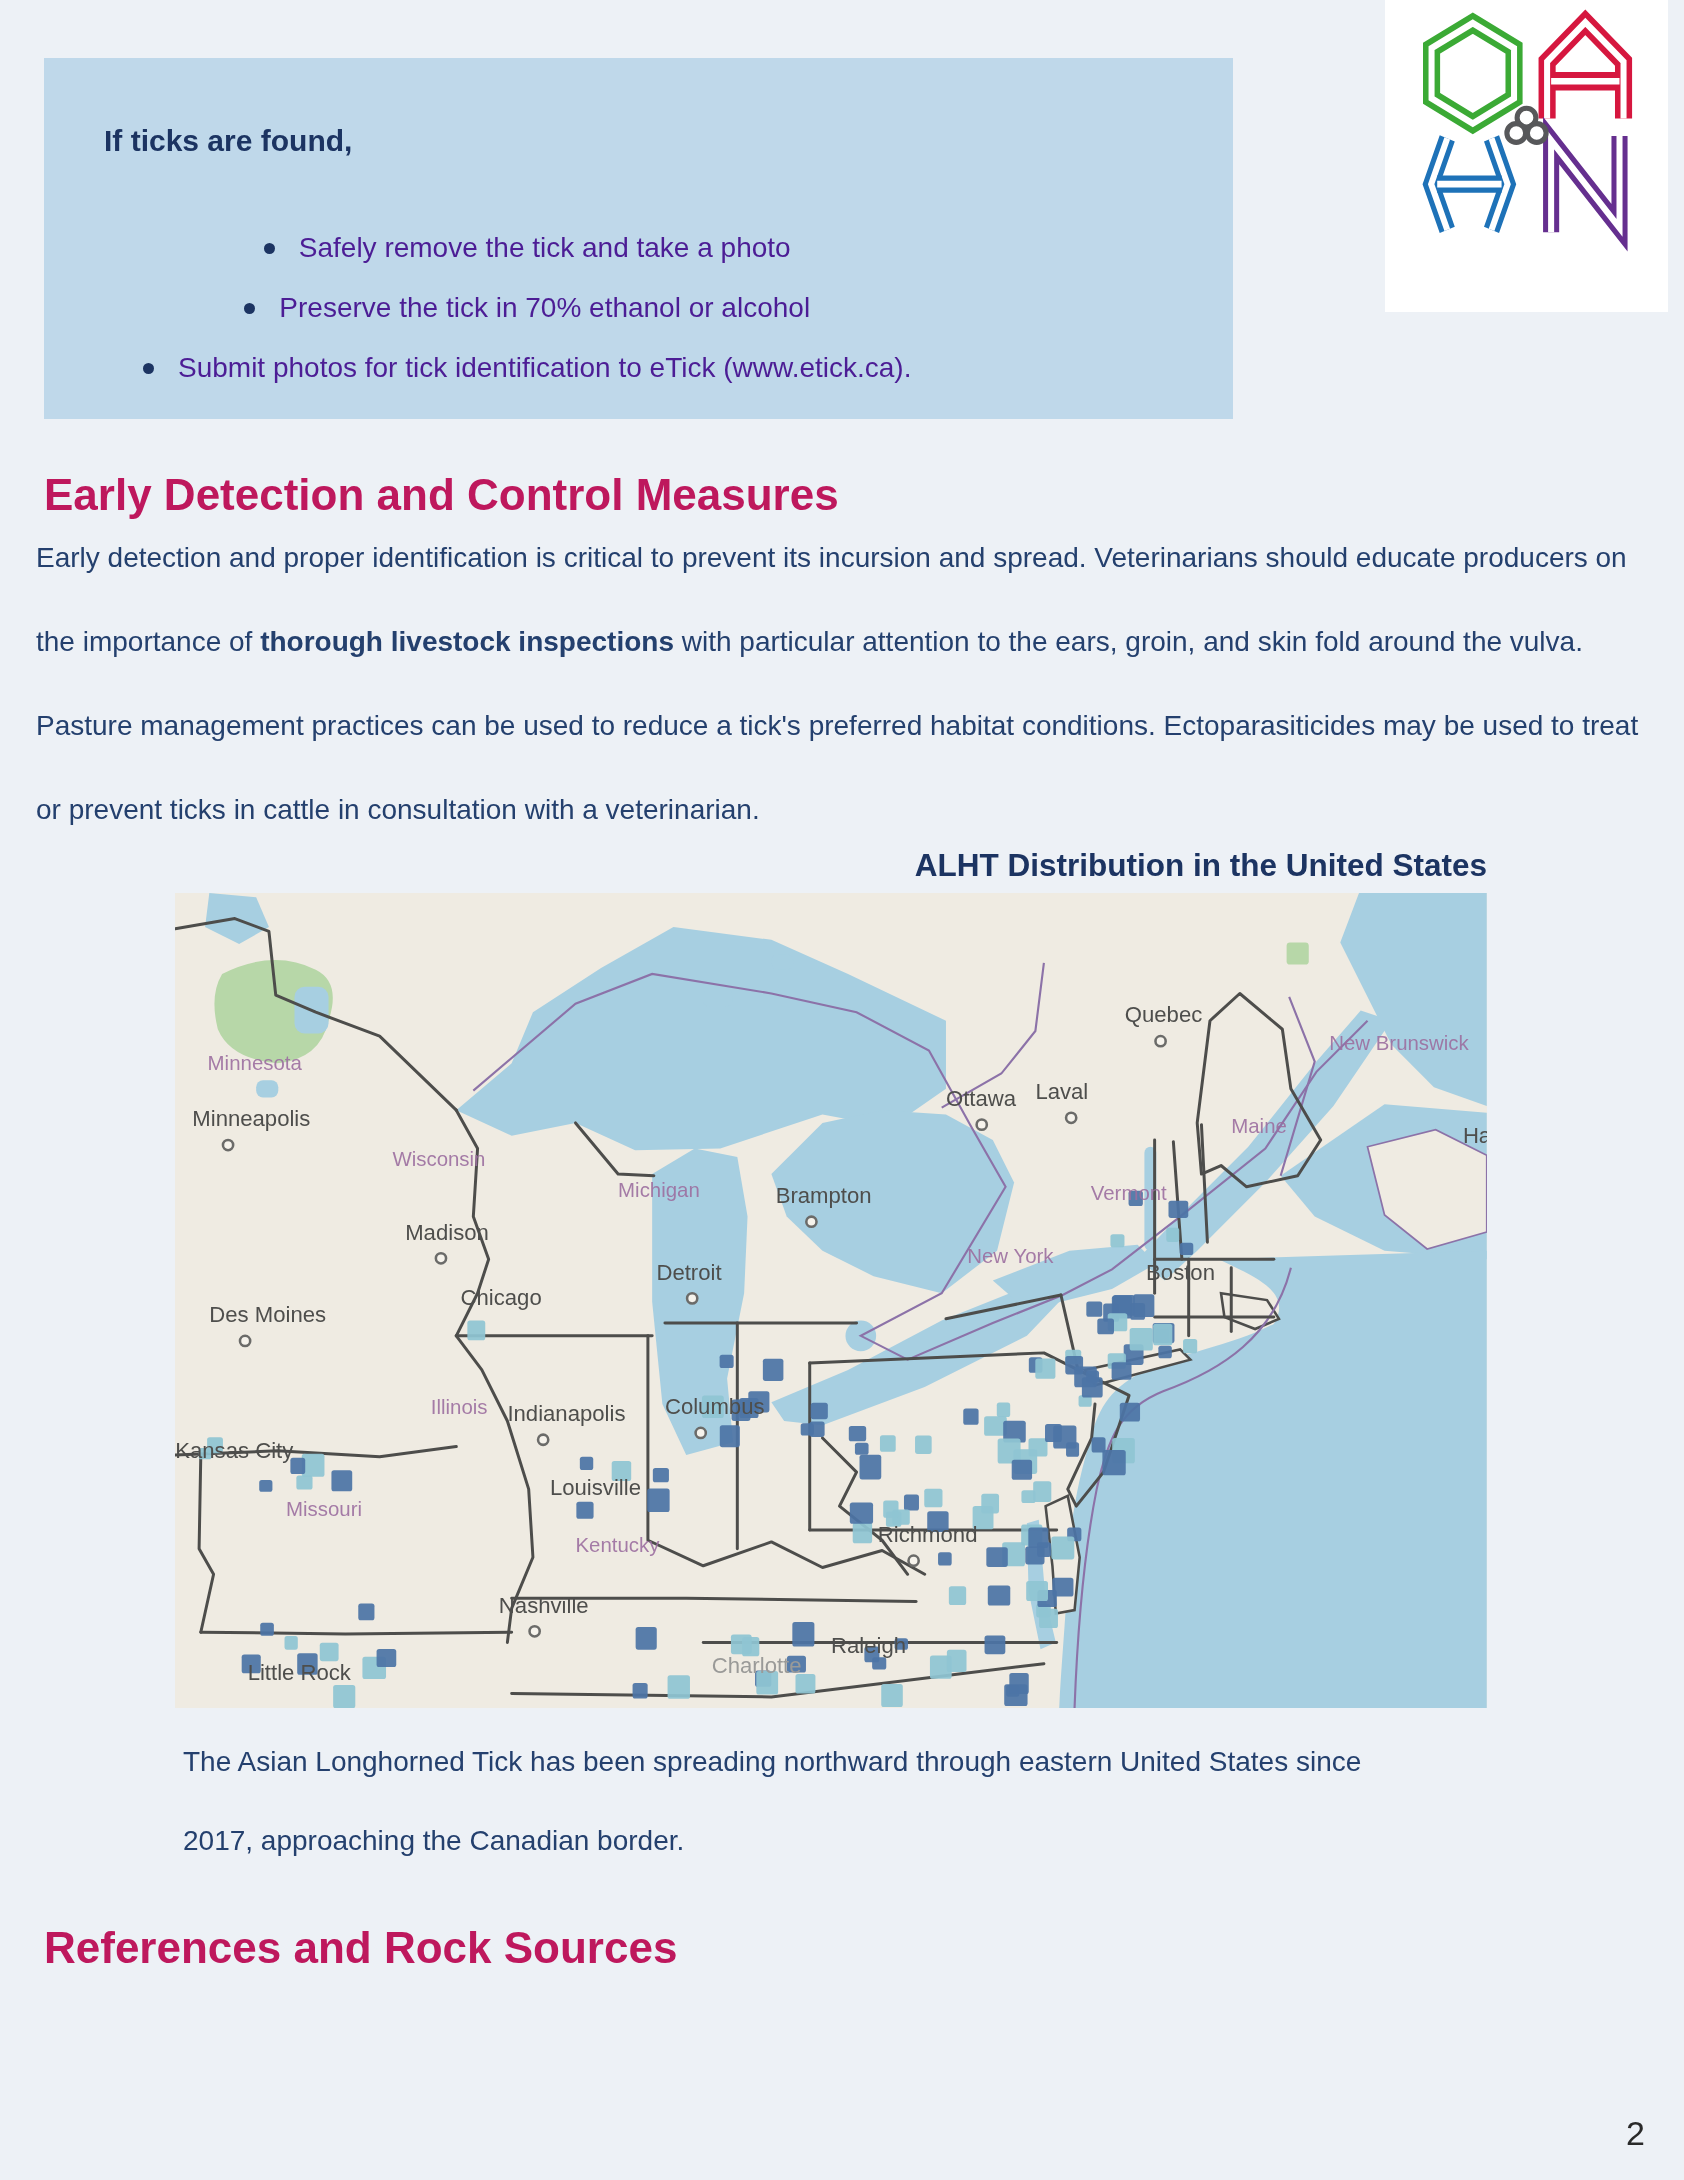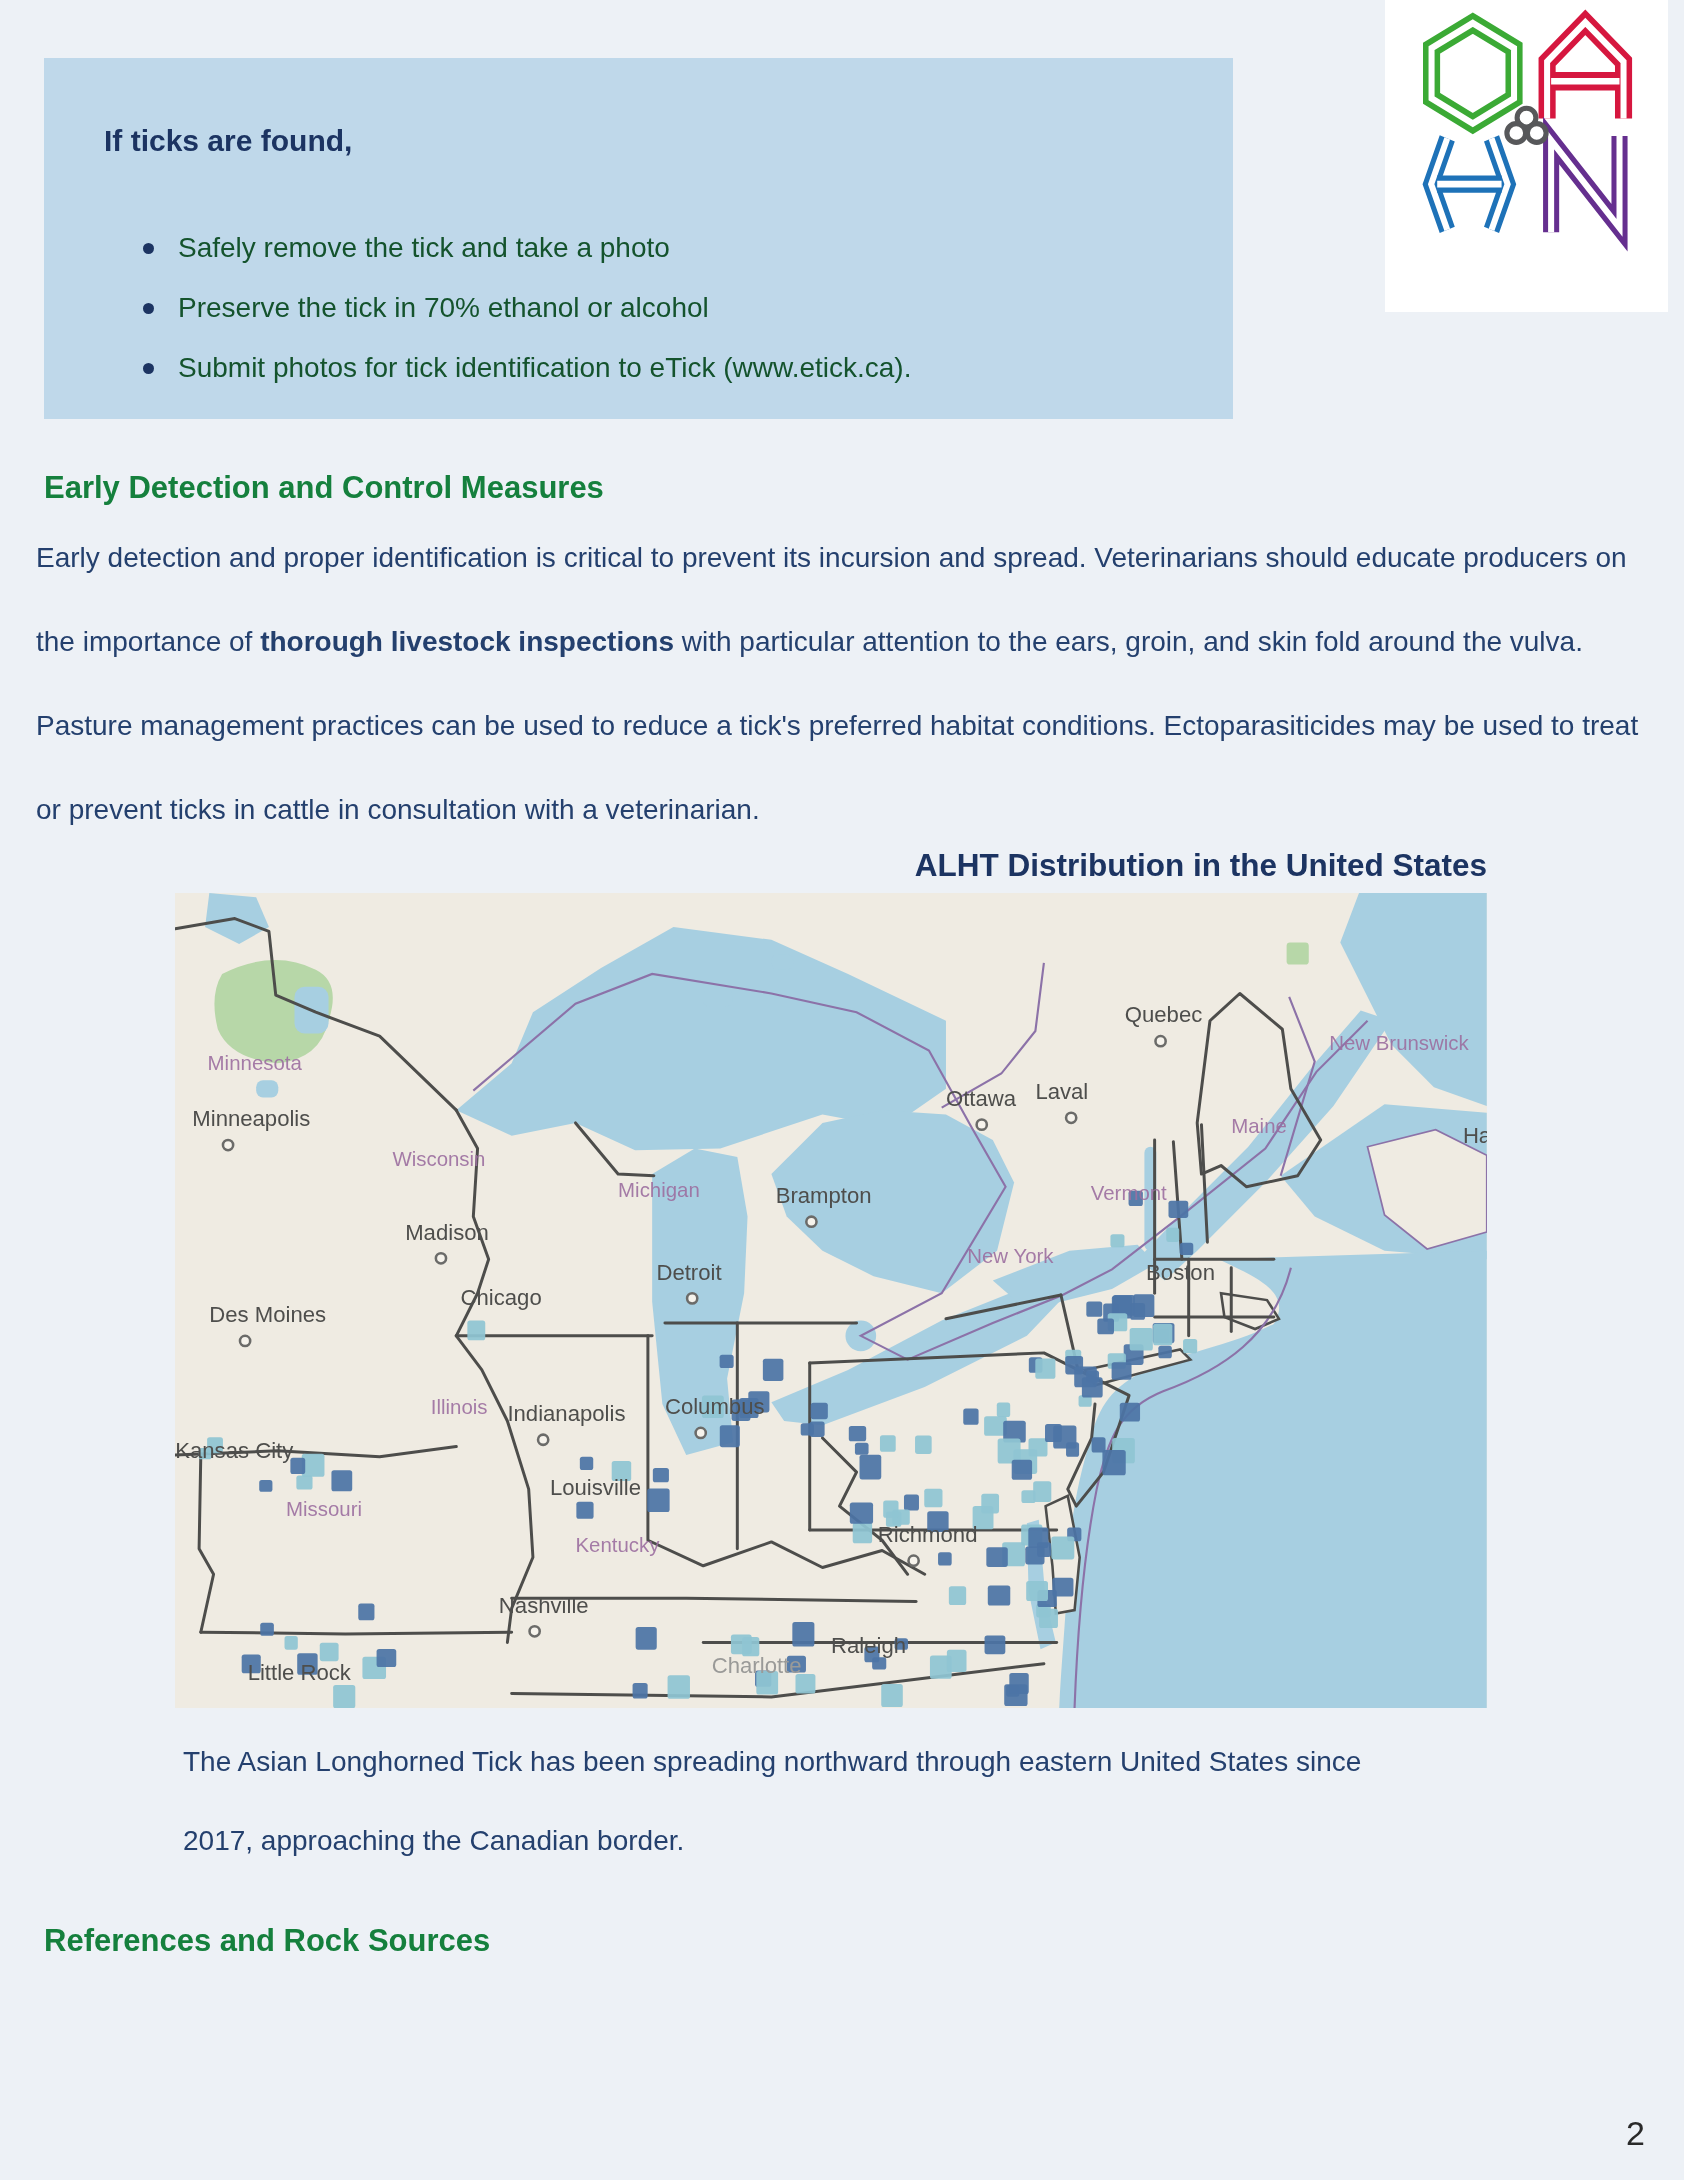--- a/index.html
+++ b/index.html
@@ -3,29 +3,29 @@
 <meta charset="utf-8">
 <style>
   html,body{margin:0;padding:0;}
   body{font-family:"Liberation Sans", sans-serif;}
   .page{position:relative;width:1685px;height:2181px;background:#EDF1F6;overflow:hidden;}
 
   
   .callout{position:absolute;left:44px;top:58px;width:1189px;height:361px;background:#BFD8EA;}
   .callout h2{margin:0;position:absolute;left:60px;top:66px;font-size:30px;font-weight:bold;color:#1C3462;}
   .callout ul{list-style:none;margin:0;padding:0;position:absolute;left:99px;top:160px;}
-  .callout li{display:flex;align-items:center;height:60px;font-size:28px;color:#14532d;}
+  .callout li{display:flex;align-items:center;height:60px;font-size:28px;color:#4c1d95;justify-content:center;}
   .dot{width:11px;height:11px;border-radius:50%;background:#1C3462;margin-right:24px;flex:0 0 auto;}
 
   
   .logo-box{position:absolute;left:1385px;top:0;width:283px;height:312px;background:#ffffff;}
   .logo-box svg{position:absolute;left:0;top:0;}
 
   
-  .h-section{margin:0;position:absolute;left:44px;font-size:31px;font-weight:bold;color:#15803d;}
+  .h-section{margin:0;position:absolute;left:44px;font-size:44px;font-weight:bold;color:#be185d;}
   .h-early{top:470px;}
   .body-par{margin:0;position:absolute;left:36px;top:516px;width:1606px;font-size:28px;line-height:84px;color:#24406E;}
   .body-par strong{color:#24406E;}
 
   .map-title{margin:0;position:absolute;left:175px;top:847px;width:1312px;text-align:right;font-size:31.5px;font-weight:bold;color:#1C3462;}
 
   .map-wrap{position:absolute;left:175px;top:893px;width:1312px;height:815px;background:#EFEBE2;}
   .map-wrap svg{display:block;}
 
   .caption{margin:0;position:absolute;left:183px;top:1722px;width:1252px;font-size:28px;line-height:79px;color:#24406E;}

